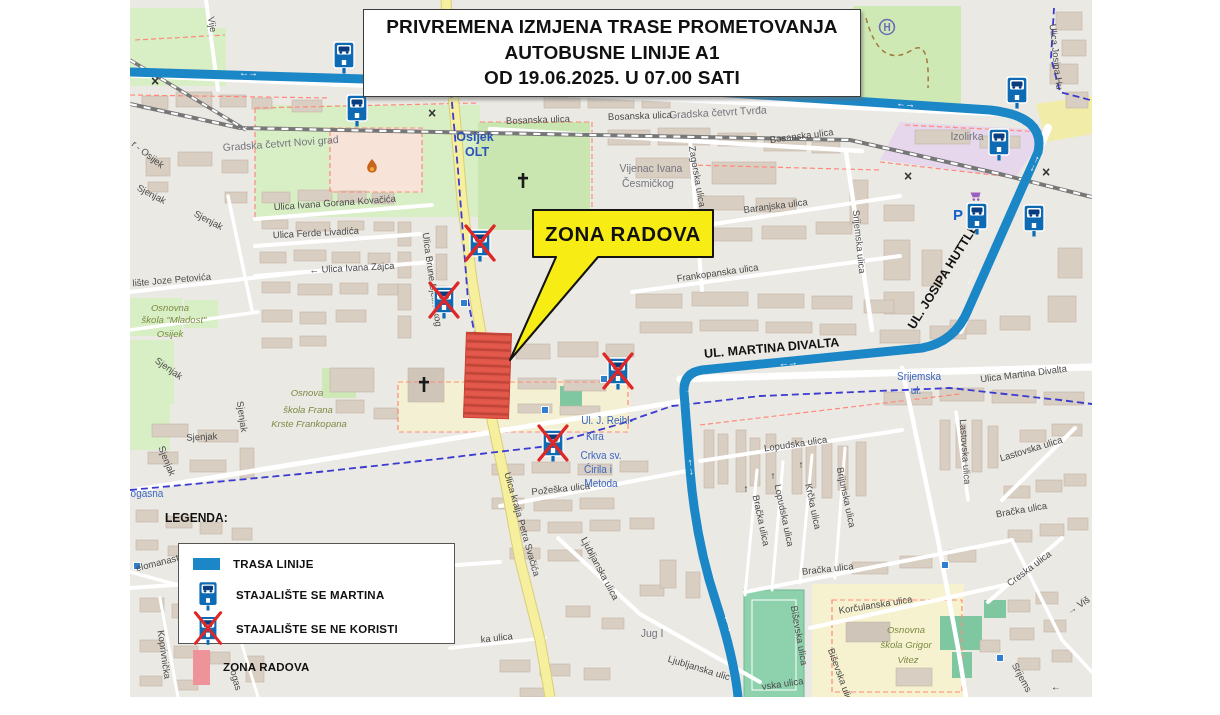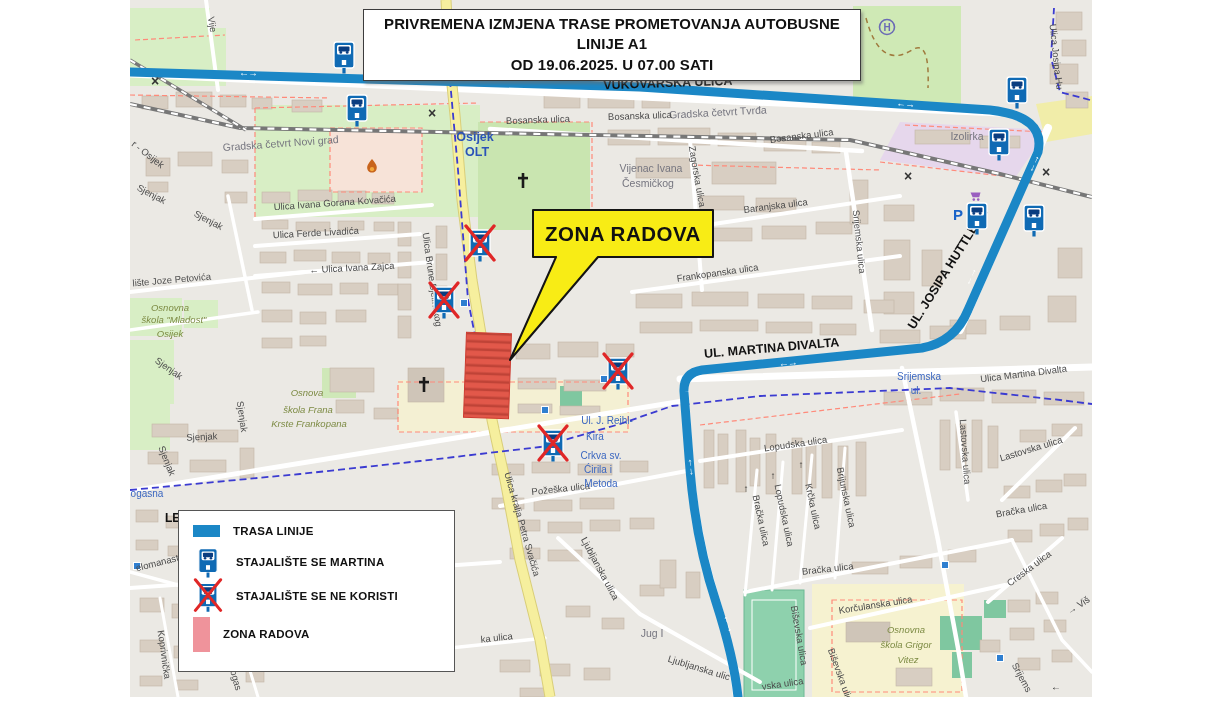--- a/index.html
+++ b/index.html
@@ -18,25 +18,25 @@
   .m-oneway{font-size:10px;fill:#222;font-weight:bold;}
   .m-arrow{font-size:10px;fill:#fff;font-weight:bold;letter-spacing:-1px;}
   .m-crossing{font-size:14px;fill:#333;font-weight:bold;}
   .m-parking{font-size:15px;font-weight:bold;fill:#1a63c8;}
   .callout-text{font-size:20.5px;font-weight:bold;fill:#111;letter-spacing:.5px;}
 
   
   .title-box{position:absolute;left:363px;top:9px;width:492px;background:#fff;
     border:1.5px solid #3c3c3c;box-shadow:2px 3px 3px rgba(110,110,110,.55);
     text-align:center;padding:4px 2px 5px;}
-  .title-box div{font-size:15px;font-weight:bold;color:#111;line-height:1.35;letter-spacing:.1px;}
+  .title-box div{font-size:19px;font-weight:bold;color:#111;line-height:1.35;letter-spacing:.1px;}
 
   
   .legend-heading{position:absolute;left:165px;top:511px;font-size:12px;font-weight:bold;color:#111;}
-  .legend-box{position:absolute;left:178px;top:510px;width:277px;height:162px;box-sizing:border-box;
+  .legend-box{position:absolute;left:178px;top:543px;width:277px;height:101px;box-sizing:border-box;
     background:#fff;border:1.2px solid #555;padding:6px 10px 4px 14px;}
   .legend-row{display:flex;align-items:center;gap:13px;}
   .legend-row .lbl{font-size:11.5px;font-weight:700;color:#111;letter-spacing:.2px;white-space:nowrap;}
   .row1{height:28px;} .row2{height:33px;} .row3{height:36px;} .row4{height:40px;}
   .sw-route{display:inline-block;width:27px;height:12px;background:#1b87c6;flex:0 0 27px;}
   .sw-zone{display:inline-block;width:17px;height:35px;background:#ef939b;flex:0 0 17px;}
   .legend-ic{flex:0 0 30px;}
 </style>
 </head>
 <body>

